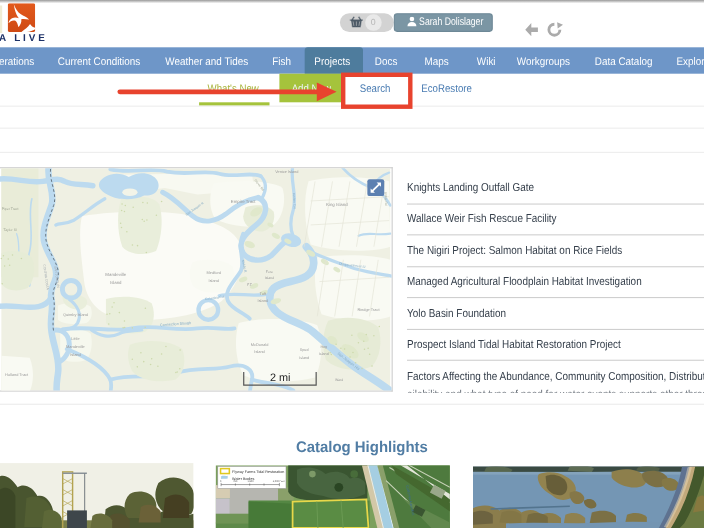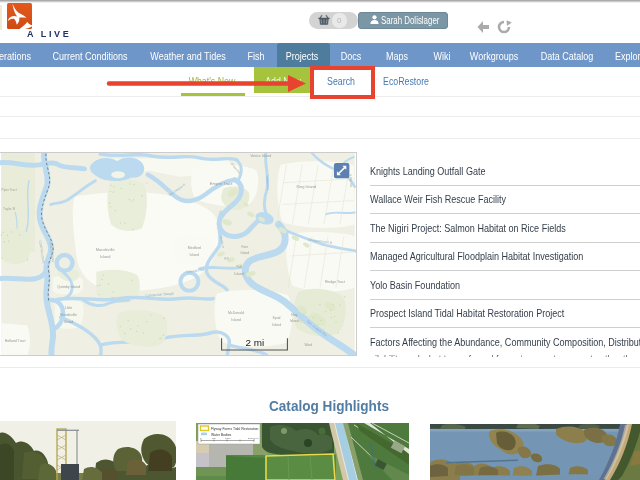--- a/index.html
+++ b/index.html
@@ -25,21 +25,21 @@
   <defs>
         <linearGradient id="lg" x1="0" y1="0" x2="0" y2="1">
     <stop offset="0" stop-color="#e2591c"></stop>
           <stop offset="1" stop-color="#cf4a14"></stop>
   </linearGradient>
       </defs>
   <rect x="0" y="0" width="25" height="26" rx="1.5" fill="url(#lg)"></rect>
   <path d="M5.5 0.8 C7 4.5 9 8 12 10 C14.5 11.5 17 12.5 19.5 14.8 C16.5 14.4 14 14.2 12.3 14.6 C12.8 17 11.8 19.5 9.8 21.8 C9.2 19 8.3 16.8 7 15.8 C4.5 15.2 2.2 16.2 0.8 18.2 C1.2 15.2 3.5 13.2 6.8 13 C8.2 13 9.2 13.2 10.2 13.6 C8.3 11.2 6.5 7.5 5.5 0.8 Z" fill="#fff"></path>
   <path d="M12.5 26 C15.5 23.8 18.5 21.5 20.3 18.8 C21.3 20.5 23 21.8 25 22.2 L25 23.5 C22 25.3 18 26.3 14.5 26.3 Z" fill="#fff"></path>
 </svg>
-<div class="abs" style="left:-1px;top:29px;width:46px;font-size:9px;font-weight:bold;color:#1e3268;letter-spacing:2.6px;margin-left:28px;">A LIVE</div>
+<div class="abs" style="left:-1px;top:29px;width:46px;font-size:9px;font-weight:bold;color:#1e3268;letter-spacing:2.6px;">A LIVE</div>
 
 <div class="abs" style="left:309px;top:11.5px;width:48.5px;height:17px;background:#d3d3d3;border-radius:8.5px;"></div>
 <svg class="abs" style="left:317px;top:14px;" width="14" height="12" viewBox="0 0 14 12">
   <path d="M2.5 3.5 L1 3.5 L1 5 L2 5 L3 11 L11 11 L12 5 L13 5 L13 3.5 L11.5 3.5 L9.5 0.8 L8.3 1.6 L9.7 3.5 L4.3 3.5 L5.7 1.6 L4.5 0.8 Z M4 5.5 L4.7 9.5 M7 5.5 L7 9.5 M10 5.5 L9.3 9.5" fill="#4d5a66" stroke="#d3d3d3" stroke-width="0.5"></path>
 </svg>
 <div class="abs" style="left:332px;top:13px;width:14.5px;height:14.5px;background:#e9e9e9;border-radius:50%;"></div>
 <div class="abs" style="left:332px;top:16px;width:14.5px;text-align:center;font-size:8px;color:#b5b5b5;">0</div>
 
 <div class="abs" style="left:358px;top:11.5px;width:90px;height:17px;background:#7b96a4;border:1px solid #6d8896;border-radius:3px;"></div>
 <svg class="abs" style="left:370px;top:15px;" width="9" height="9" viewBox="0 0 9 9">

